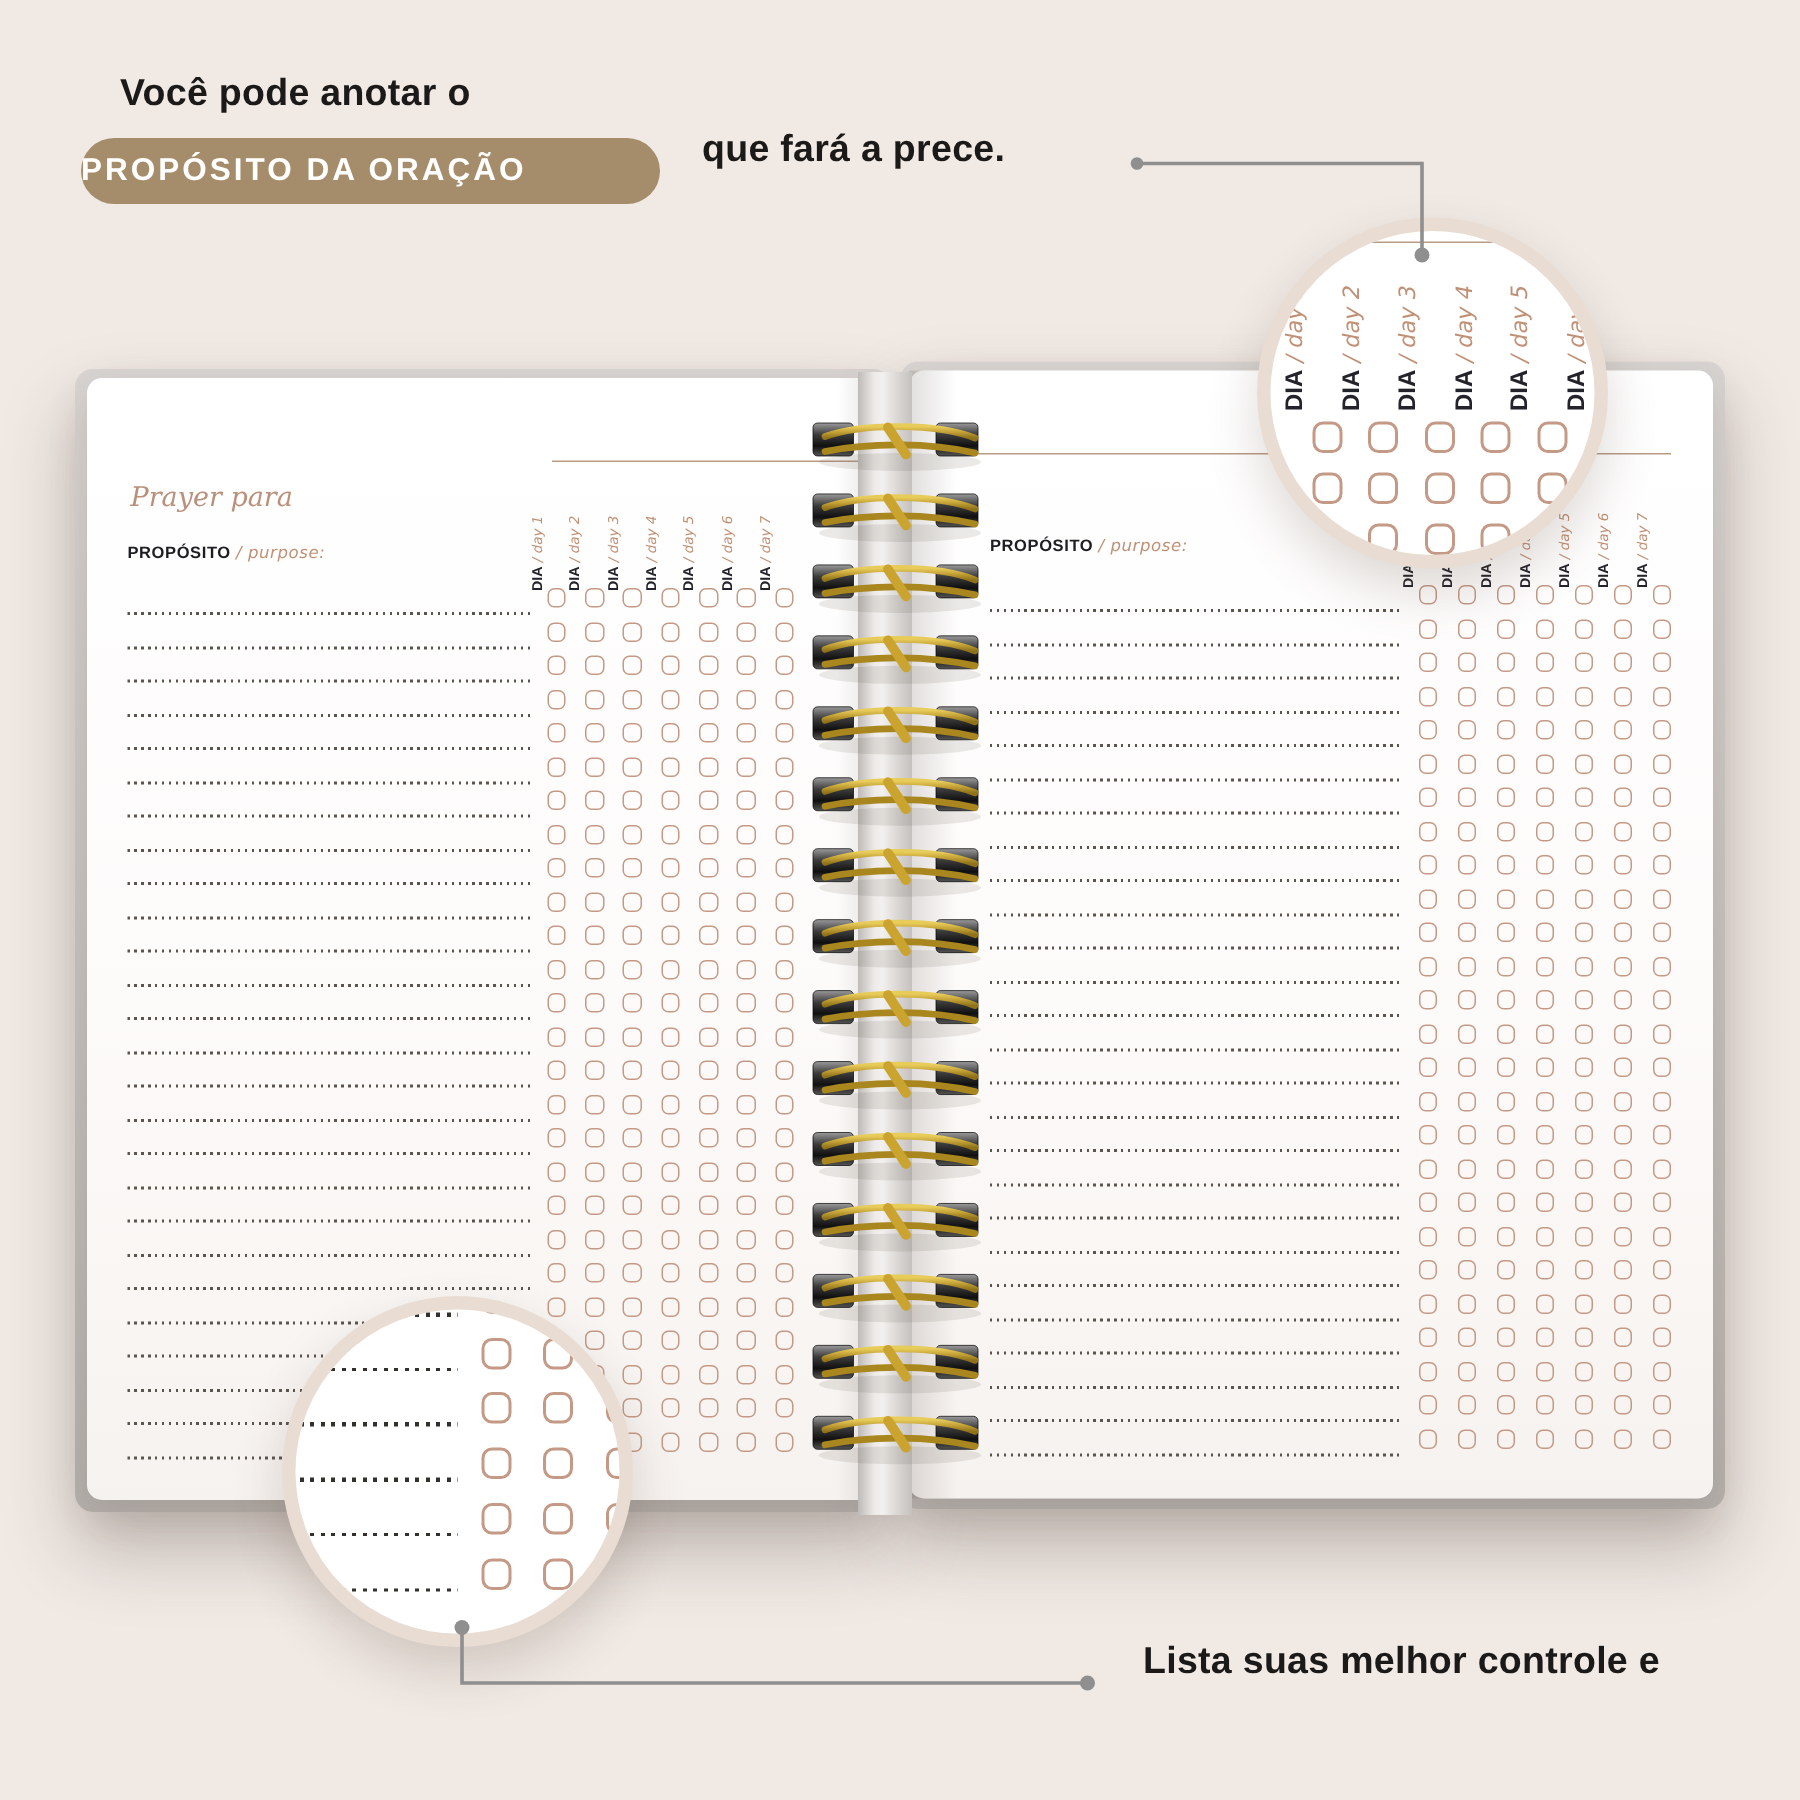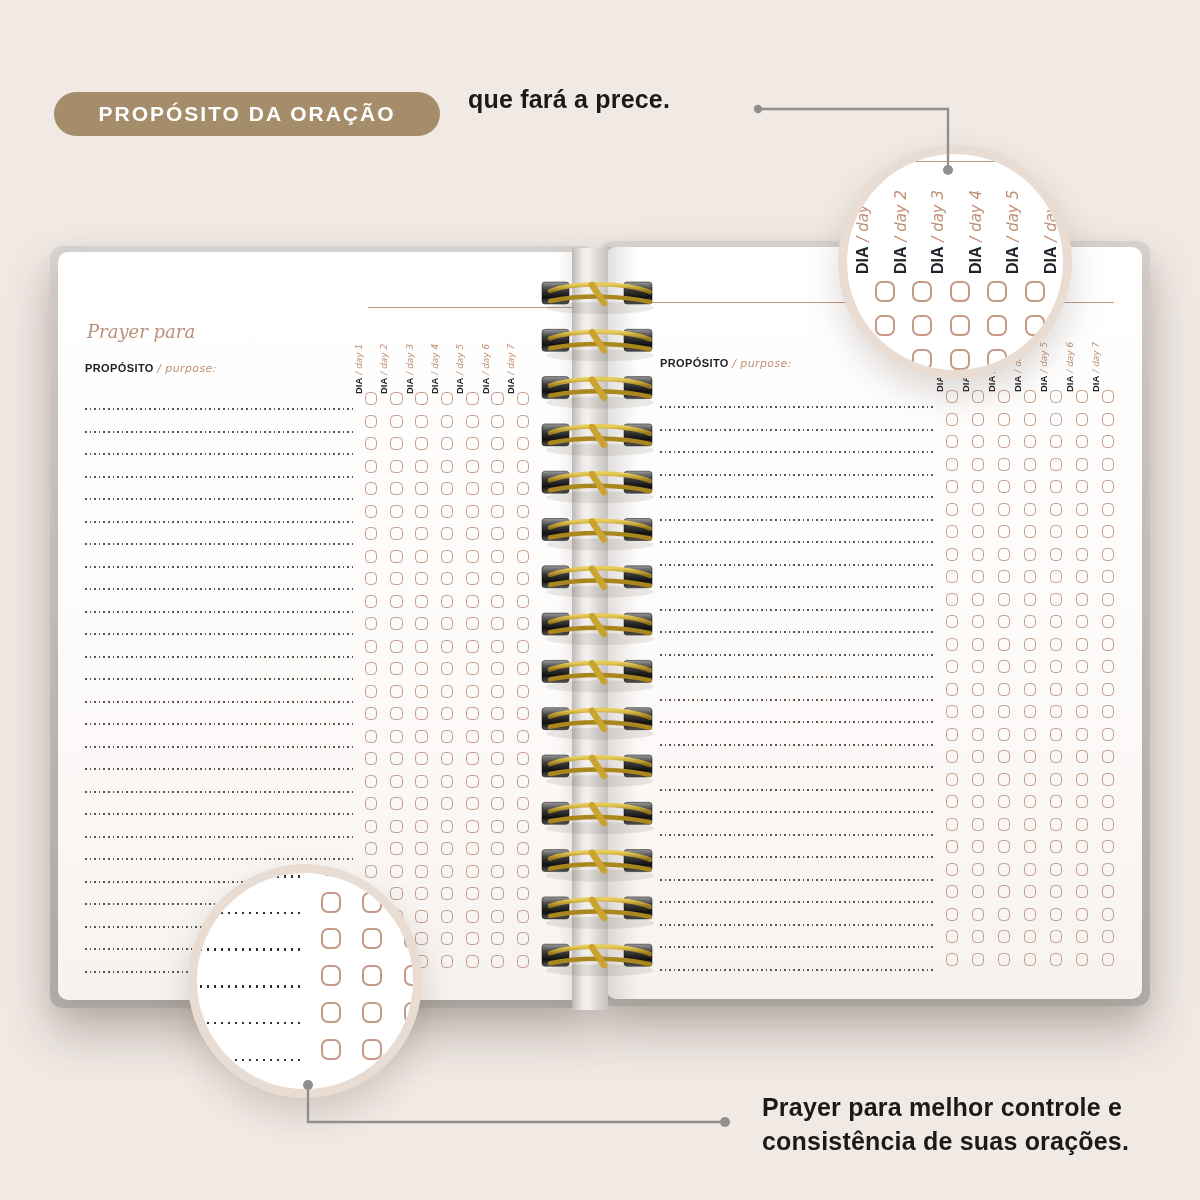--- a/index.html
+++ b/index.html
@@ -8,21 +8,21 @@
   }
   *{box-sizing:border-box; margin:0; padding:0;}
   html,body{background:var(--bg);}
   body{font-family:"Liberation Sans", sans-serif;}
   #canvas{position:relative; width:1200px; height:1200px; background:var(--bg); overflow:hidden;}
 
   
   .note{position:absolute; color:var(--ink); font-weight:700; font-size:25px; line-height:32px; letter-spacing:.2px; z-index:6;}
   .badge{position:absolute; left:54px; top:92px; width:386px; height:44px; border-radius:22px;
          background:var(--badge); color:#fff; font-weight:700; font-size:21px; letter-spacing:2px;
-         text-align:center; line-height:44px; z-index:6;}
+         text-align:left; line-height:44px; z-index:6;}
 
   
   .cover{position:absolute; background:linear-gradient(180deg,#d8d4d1,#b5b0ac); border-radius:12px;
          box-shadow:0 26px 48px rgba(70,55,45,.28); z-index:0;}
   .page{position:absolute; background:linear-gradient(180deg,#ffffff 0%,#fdfbfa 55%,#f6f2ef 100%);
         border-radius:10px; box-shadow:0 10px 26px rgba(80,60,48,.16); z-index:1;}
   .shade{position:absolute; z-index:2; pointer-events:none;}
 
   
   .title{position:absolute; left:84px; top:268px; font-family:"DejaVu Serif", serif; font-weight:400;
@@ -52,28 +52,28 @@
 
   svg{display:block;}
   #spine{position:absolute; left:520px; top:240px; z-index:3;}
   #connectors{position:absolute; left:0; top:0; z-index:5; pointer-events:none;}
 </style>
 </head>
 <body>
 
 <div id="canvas">
 
+  <div class="note" style="left:80px; top:46px;">Você pode anotar o</div>
   <div class="badge">PROPÓSITO DA ORAÇÃO</div>
   <div class="note" style="left:468px; top:83px;">
     <div>que fará a prece.</div>
   </div>
 
   <div class="note" style="left:762px; top:1090px; line-height:34px;">
-    <div>Prayer para melhor controle e</div>
-    <div>consistência de suas orações.</div>
+    <div>Lista suas melhor controle e</div>
   </div>
 
   <div class="cover" style="left:50px; top:246px; width:544px; height:762px;"></div>
   <div class="cover" style="left:600px; top:241px; width:550px; height:765px;"></div>
 
   <div class="page" style="left:58px; top:252px; width:530px; height:748px;"></div>
   <div class="page" style="left:606px; top:247px; width:536px; height:752px;"></div>
 
   <div class="shade" style="left:558px; top:252px; width:30px; height:748px;
        background:linear-gradient(90deg, rgba(0,0,0,0), rgba(105,95,88,.20));"></div>

